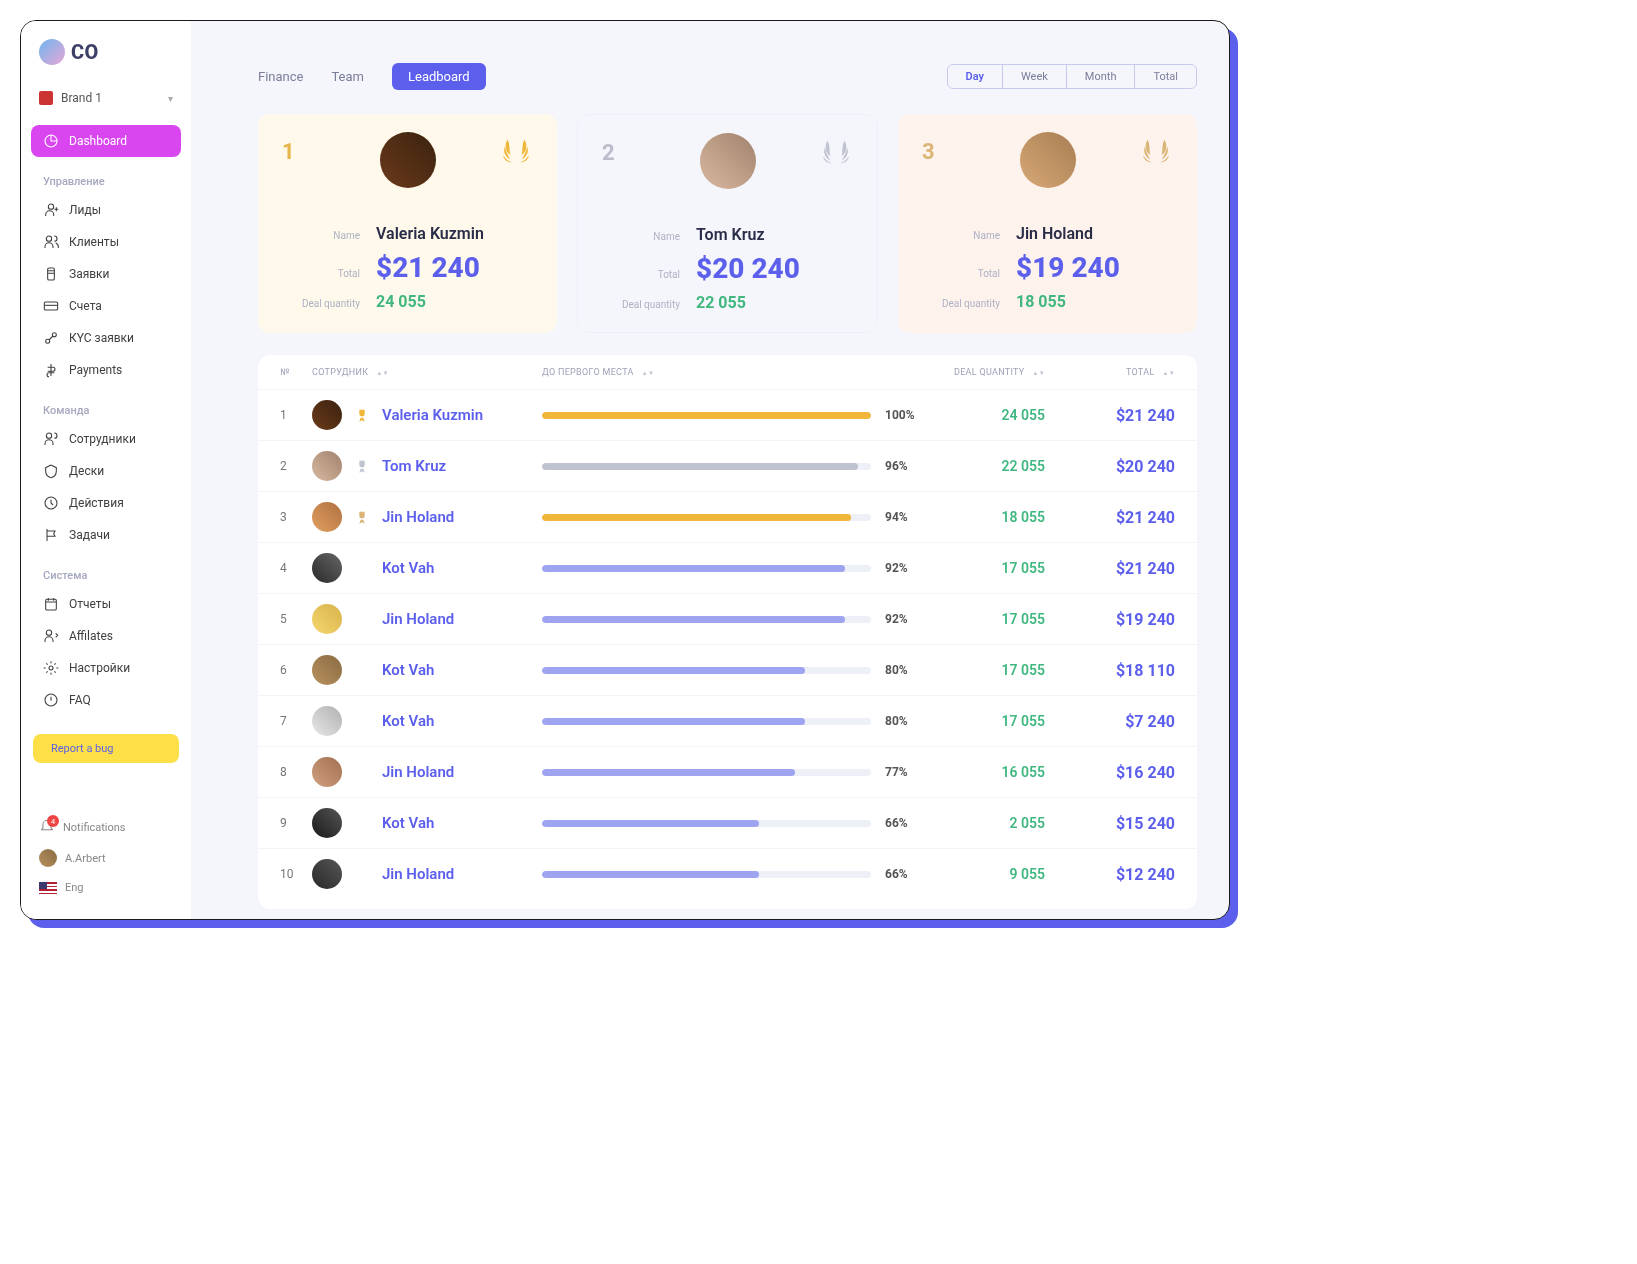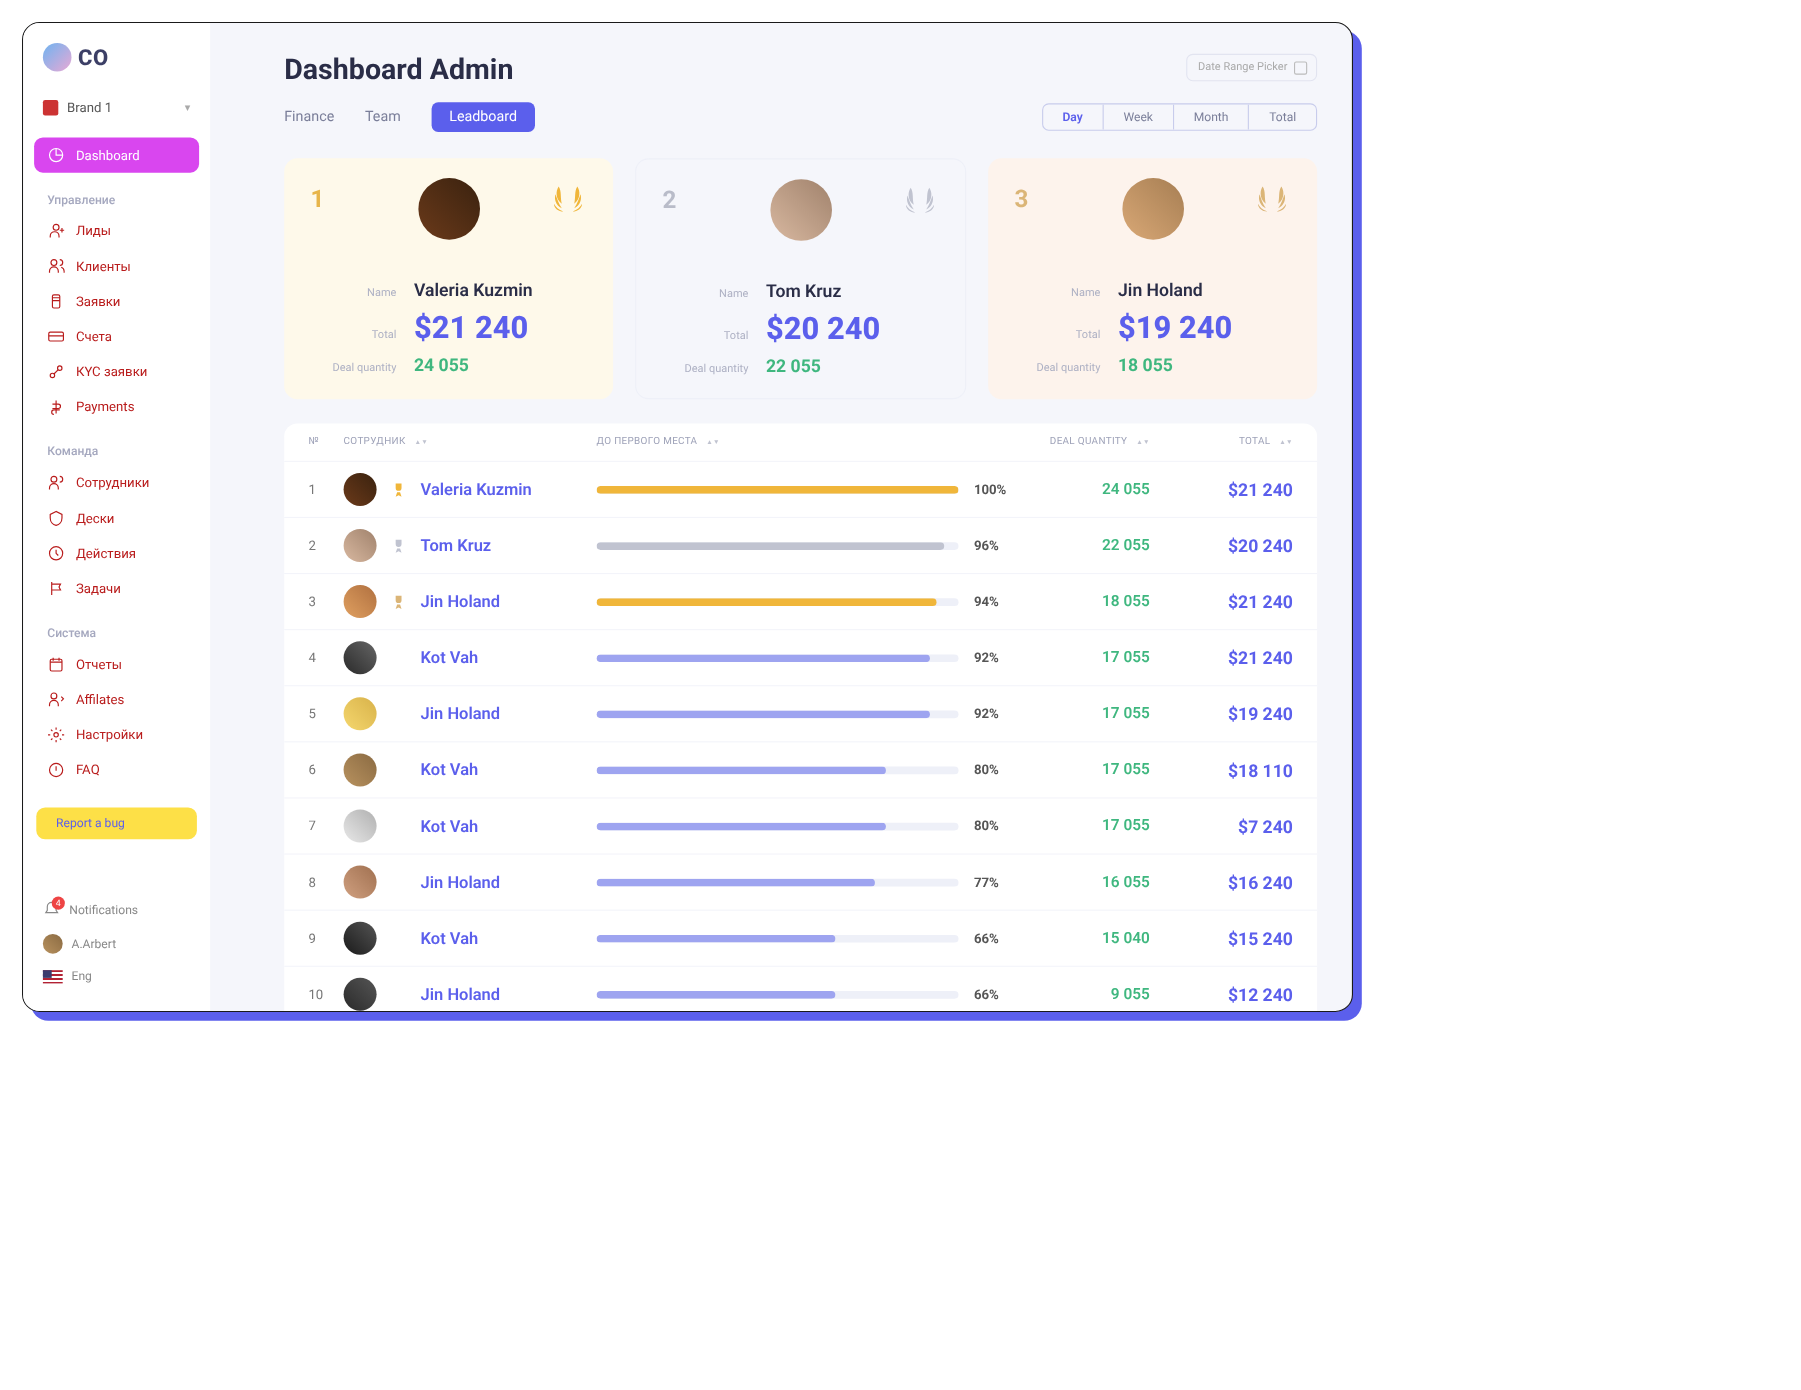--- a/index.html
+++ b/index.html
@@ -7,21 +7,21 @@
 .app-frame { width: 1210px; height: 900px; background: #f5f6fb; border-radius: 16px; overflow: hidden; display: flex; box-shadow: 8px 8px 0 0 #5b5fec; border: 1px solid #1a1a1a; position: relative; gap: 35px; }
 .sidebar { width: 170px; background: #fff; display: flex; flex-direction: column; padding: 18px 0; flex-shrink: 0; }
 .logo { display: flex; align-items: center; gap: 6px; padding: 0 18px 18px; }
 .logo-mark { width: 26px; height: 26px; border-radius: 50%; background: linear-gradient(135deg, #6fb3f0, #e8a9d5); }
 .logo-text { font-weight: 800; font-size: 20px; color: #3c3f66; letter-spacing: 0.5px; }
 .brand-select { display: flex; align-items: center; gap: 8px; padding: 8px 18px 16px; font-size: 12px; color: #555; cursor: pointer; }
 .brand-logo { width: 14px; height: 14px; background: #c33; border-radius: 2px; }
 .chev { margin-left: auto; color: #aaa; font-size: 10px; }
 .nav-section { padding: 4px 10px; }
 .nav-heading { font-size: 11px; color: #a5a8bf; padding: 10px 12px 6px; font-weight: 500; }
-.nav-item { display: flex; align-items: center; gap: 10px; padding: 8px 12px; font-size: 12px; color: #b91c1c; border-radius: 8px; cursor: pointer; }
+.nav-item { display: flex; align-items: center; gap: 10px; padding: 8px 12px; font-size: 12px; color: #404040; border-radius: 8px; cursor: pointer; }
 .nav-item.active { background: #d946ef; color: #fff; }
 .nav-item .ico { width: 16px; height: 16px; display: inline-flex; align-items: center; justify-content: center; flex-shrink: 0; }
 .nav-item .ico svg { width: 16px; height: 16px; stroke: currentColor; fill: none; stroke-width: 1.6; }
 .report-bug { margin: 14px 12px 8px; padding: 8px 10px; background: #fde047; border-radius: 8px; display: flex; align-items: center; gap: 8px; font-size: 11px; color: #5b5fec; cursor: pointer; }
 .sidebar-bottom { margin-top: auto; padding: 0 12px; }
 .notif-row, .user-row, .lang-row { display: flex; align-items: center; gap: 8px; padding: 7px 6px; font-size: 11px; color: #888; cursor: pointer; }
 .notif-bell { position: relative; width: 16px; height: 16px; }
 .notif-badge { position: absolute; top: -4px; right: -4px; background: #e44; color: #fff; border-radius: 50%; width: 12px; height: 12px; font-size: 8px; display: flex; align-items: center; justify-content: center; }
 .user-avatar-sm { width: 18px; height: 18px; border-radius: 50%; background: linear-gradient(45deg,#b8925f,#8a6a42); }
 .flag { width: 18px; height: 12px; background: linear-gradient(to bottom, #b22234 0% 15%, #fff 15% 30%, #b22234 30% 45%, #fff 45% 60%, #b22234 60% 75%, #fff 75% 90%, #b22234 90% 100%); position: relative; }
@@ -289,24 +289,20 @@
         <span>A.Arbert</span>
       </div>
       <div class="lang-row">
         <span class="flag"></span>
         <span>Eng</span>
       </div>
     </div>
   </aside>
 
   <main class="main">
-    <div class="main-header">
-      <h1 class="page-title">Dashboard Admin</h1>
-      <div class="date-picker">Date Range Picker</div>
-    </div>
 
     <div class="controls-row">
       <div class="tabs" id="tabs">
           <div class="tab">Finance</div>
           <div class="tab">Team</div>
           <div class="tab active">Leadboard</div>
         </div>
       <div class="range-seg" id="ranges">
           <div class="seg active">Day</div>
           <div class="seg">Week</div>
@@ -548,21 +544,21 @@
               <span class="row-avatar rav9"></span>
               <span style="width:16px"></span>
               <span class="row-name">Kot Vah</span>
             </div>
             <div class="col-progress">
               <div class="bar">
                 <div class="bar-fill" style="width:66%;background:#9ea4f0"></div>
               </div>
               <span class="pct">66%</span>
             </div>
-            <div class="col-deal">15 040</div>
+            <div class="col-deal">2 055</div>
             <div class="col-total">$15 240</div>
           </div>
           <div class="trow">
             <div class="col-rank">10</div>
             <div class="col-emp">
               <span class="row-avatar rav10"></span>
               <span style="width:16px"></span>
               <span class="row-name">Jin Holand</span>
             </div>
             <div class="col-progress">

